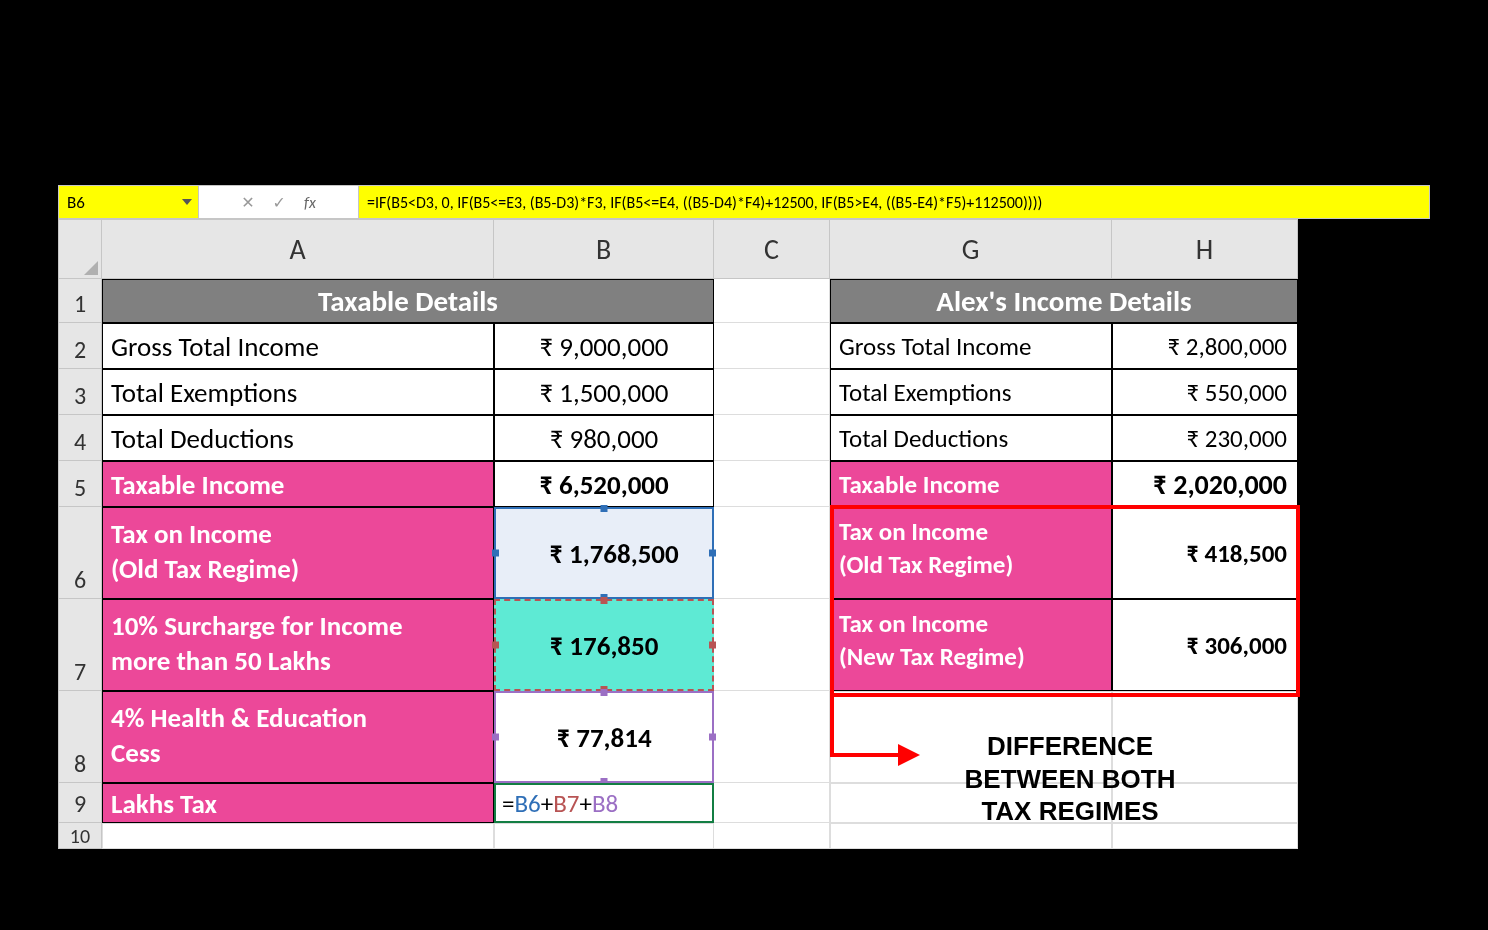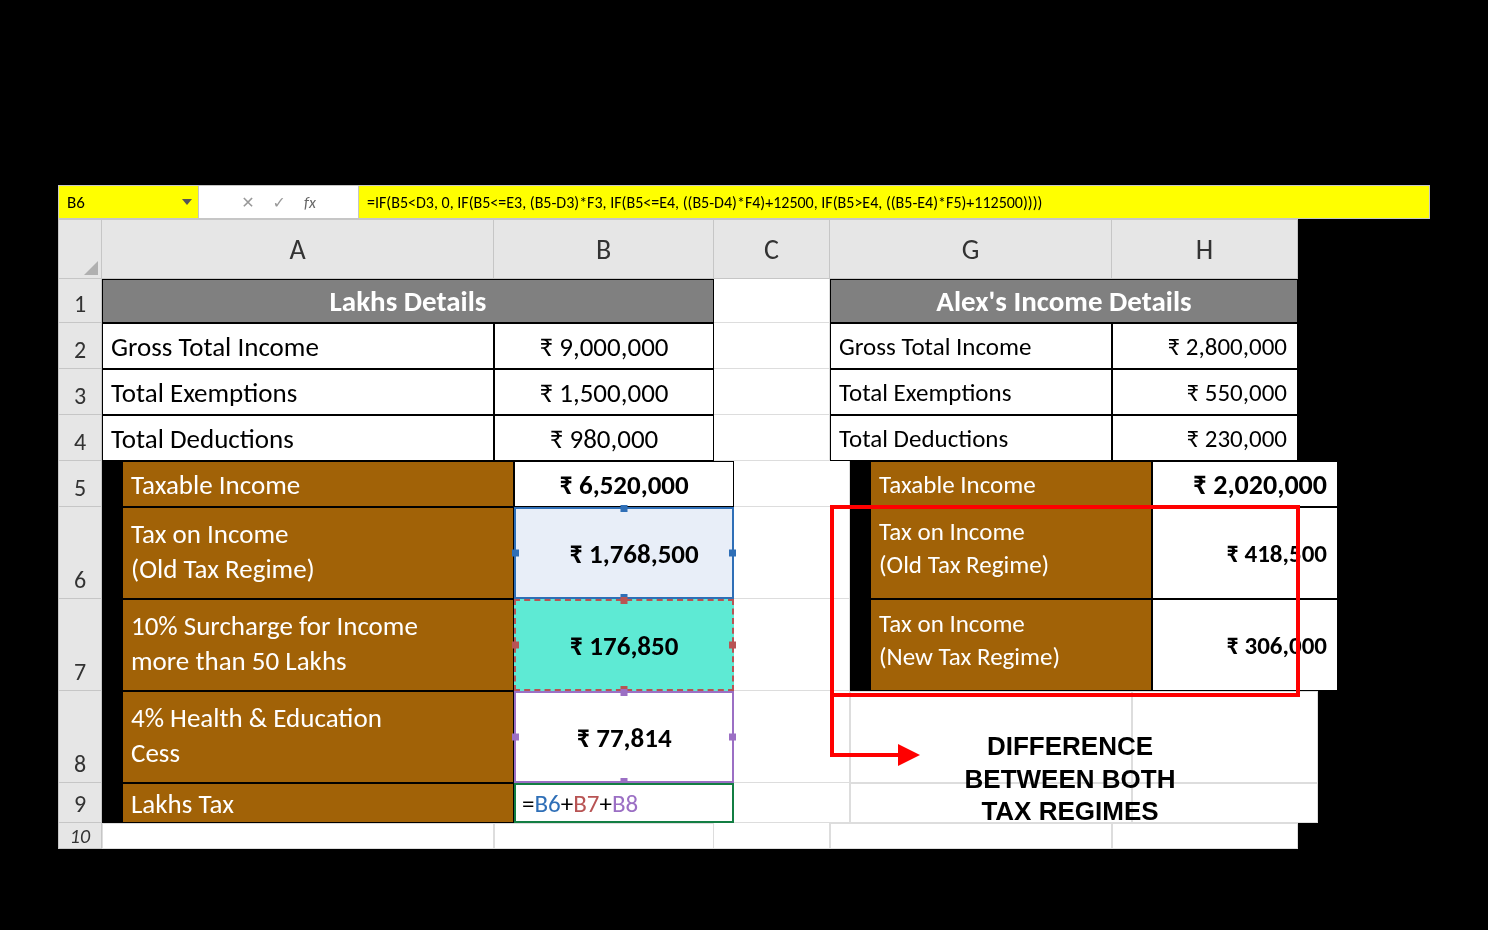--- a/index.html
+++ b/index.html
@@ -22,21 +22,21 @@
   .colA{width:392px;} .colB{width:220px;} .colC{width:116px;} .colG{width:282px;} .colH{width:186px;}
 
   
   .grid { position:absolute; top:279px; left:58px; }
   .row { display:flex; }
   .rh { width:44px; border:1px solid #c6c6c6; border-top:none; background:#e6e6e6; display:flex; align-items:flex-end; justify-content:center; font-size:24px; color:#333; padding-bottom:4px;}
   .cell { border:1px solid #999; border-left:none; border-top:none; display:flex; align-items:center; font-size:27px; padding:2px 8px; background:#fff;}
   .hA{width:392px;} .hB{width:220px;} .hC{width:116px;border:1px solid #ddd;border-top:none;border-left:none;background:#fff;} .hG{width:282px;} .hH{width:186px;}
 
   .hdrcell { background:#808080; color:#fff; font-weight:bold; justify-content:center; font-size:29px;}
-  .green { background:#a16207; color:#fff; font-weight:normal;margin-left:20px;}
+  .green { background:#ec4899; color:#fff; font-weight:bold;}
   .rval { justify-content:center; font-size:27px; }
   .rval2 { justify-content:flex-end; padding-right:10px; font-size:25px;}
 
   .selB6 { background:#e8eef8; border:2px solid #2f6fb7 !important; position:relative;}
   .selB6::before,.selB6::after{content:"";position:absolute;width:7px;height:7px;background:#2f6fb7;}
   .selB6::before{top:-4px;left:50%;transform:translateX(-50%);} 
   .selB6::after{bottom:-4px;left:50%;transform:translateX(-50%);}
   .selB6 .hl{position:absolute;width:7px;height:7px;background:#2f6fb7;top:50%;transform:translateY(-50%);} .selB6 .hl.l{left:-4px;} .selB6 .hl.r{right:-4px;}
 
   .selB7 { background:#5eead4; border:2px dashed #b85454 !important; position:relative;}
@@ -84,21 +84,21 @@
   <div class="colhdr colB">B</div>
   <div class="colhdr colC">C</div>
   <div class="colhdr colG">G</div>
   <div class="colhdr colH">H</div>
 </div>
 
 <div class="grid">
 
   <div class="row" style="height:44px;">
     <div class="rh">1</div>
-    <div class="cell hdrcell thinb" style="width:612px;">Lakhs Details</div>
+    <div class="cell hdrcell thinb" style="width:612px;">Taxable Details</div>
     <div class="cell hC"></div>
     <div class="cell hdrcell thinb" style="width:468px;">Alex's Income Details</div>
   </div>
 
   <div class="row" style="height:46px;">
     <div class="rh">2</div>
     <div class="cell hA thinb">Gross Total Income</div>
     <div class="cell hB rval thinb">₹ 9,000,000</div>
     <div class="cell hC"></div>
     <div class="cell hG thinb" style="font-size:25px;">Gross Total Income</div>
@@ -186,21 +186,21 @@
         <span class="r2">B7</span>
         <span class="op">+</span>
         <span class="r3">B8</span>
     </div>
     <div class="cell hC"></div>
     <div class="cell hG" style="border:1px solid #ddd;"></div>
     <div class="cell hH" style="border:1px solid #ddd;"></div>
   </div>
 
   <div class="row" style="height:26px;">
-    <div class="rh" style="font-size:20px;align-items:center;padding-bottom:0;font-style:italic;">10</div>
+    <div class="rh" style="font-size:20px;align-items:center;padding-bottom:0;">10</div>
     <div class="cell hA" style="border:1px solid #ddd;"></div>
     <div class="cell hB" style="border:1px solid #ddd;"></div>
     <div class="cell hC"></div>
     <div class="cell hG" style="border:1px solid #ddd;"></div>
     <div class="cell hH" style="border:1px solid #ddd;"></div>
   </div>
 
 </div>
 
 <div class="redbox" style="top:505px; left:830px; width:470px; height:192px;"></div>

